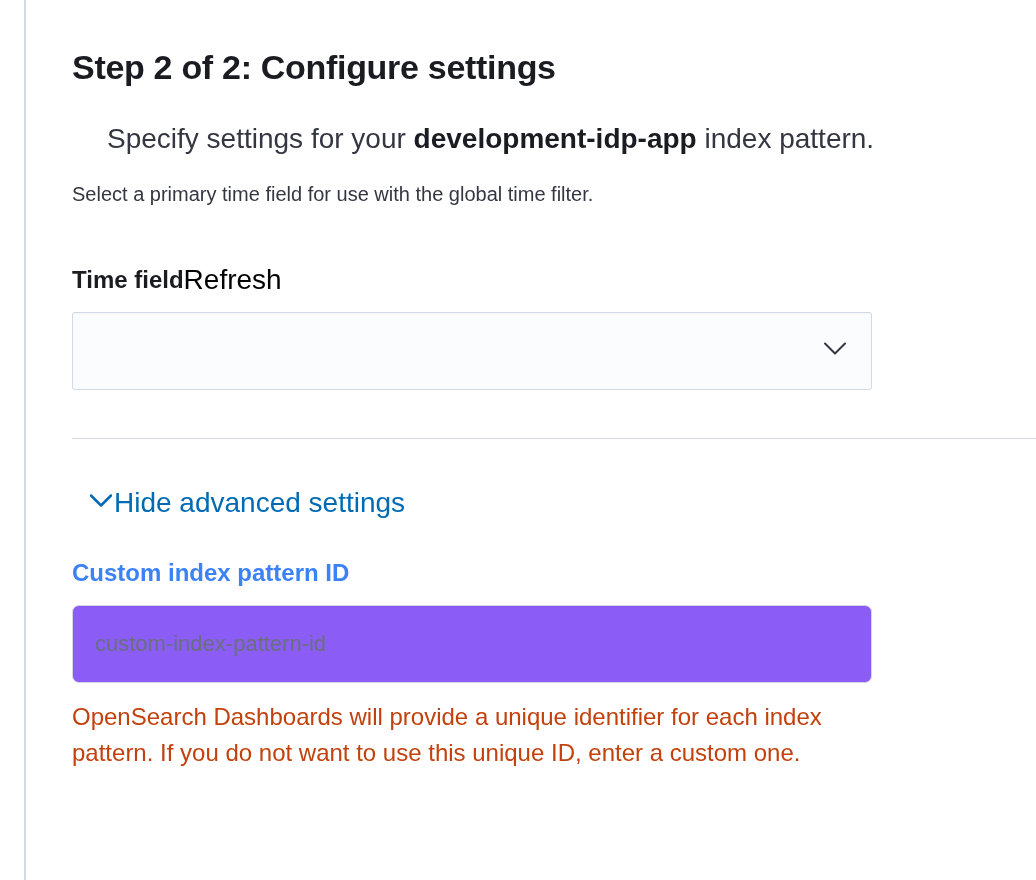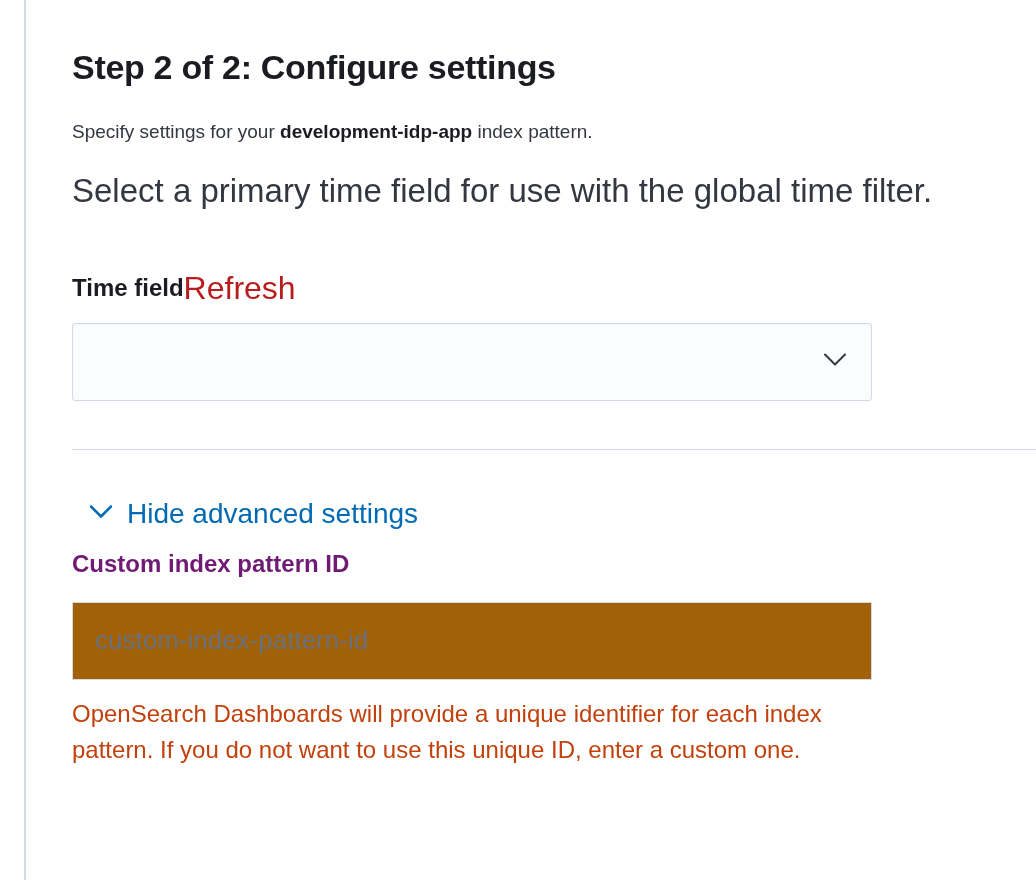--- a/index.html
+++ b/index.html
@@ -26,49 +26,50 @@
       padding: 48px 10px 0 72px;
     }
     .heading {
       font-size: 34px;
       font-weight: 700;
       color: #1a1c21;
       margin-bottom: 32px;
       letter-spacing: -0.3px;
     }
     .description {
-      font-size: 19px;
+      font-size: 28px;
       color: #343741;
       margin-bottom: 22px;
       line-height: 1.4;
+      margin-left: 35px;
     }
     .pattern-name {
       font-weight: 700;
       color: #1a1c21;
     }
     .instruction {
-      font-size: 33px;
+      font-size: 20px;
       color: #343741;
       margin-bottom: 56px;
       line-height: 1.4;
     }
     .field-row {
       display: flex;
       align-items: center;
       width: 800px;
       margin-bottom: 16px;
     }
     .field-label {
       font-size: 24px;
       font-weight: 700;
       color: #1a1c21;
     }
     .refresh-link {
-      font-size: 32px;
-      color: #b91c1c;
+      font-size: 28px;
+      color: #000000;
       cursor: pointer;
       text-decoration: none;
     }
     .select-wrapper {
       position: relative;
       width: 800px;
       margin-bottom: 48px;
     }
     .select-input {
       width: 100%;
@@ -91,46 +92,46 @@
     }
     .divider {
       height: 1px;
       background: #d3dae6;
       margin-bottom: 48px;
       width: 964px;
     }
     .advanced-toggle {
       display: flex;
       align-items: center;
-      gap: 15px;
+      gap: 2px;
       cursor: pointer;
-      margin-bottom: 20px;
+      margin-bottom: 40px;
       padding-left: 18px;
     }
     .advanced-toggle-label {
       font-size: 28px;
       color: #006bb4;
     }
     .custom-label {
       font-size: 24px;
       font-weight: 700;
-      color: #701a75;
-      margin-bottom: 24px;
+      color: #3b82f6;
+      margin-bottom: 18px;
     }
     .custom-input-wrapper {
       width: 800px;
       margin-bottom: 16px;
     }
     .custom-input {
       width: 100%;
       height: 78px;
       border: 1px solid #d3dae6;
-      border-radius: 1px;
-      background: #a16207;
-      font-size: 26px;
+      border-radius: 7px;
+      background: #8b5cf6;
+      font-size: 22px;
       padding: 0 22px;
       box-shadow: inset 0 1px 2px rgba(0,0,0,0.03);
     }
     .custom-input::placeholder {
       color: #69707d;
     }
     .help-text {
       font-size: 24px;
       color: #c2410c;
       line-height: 1.5;

